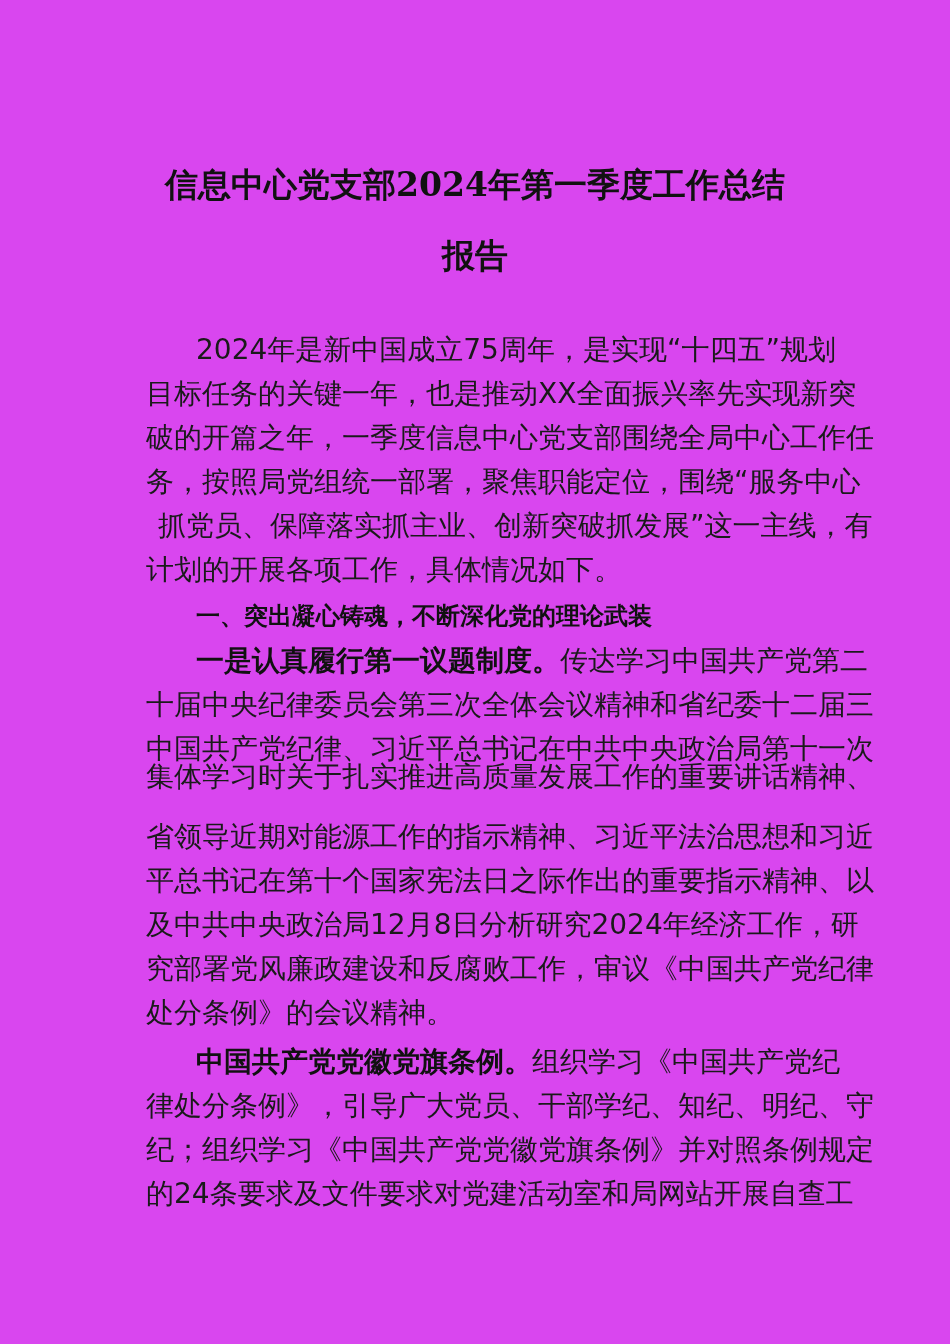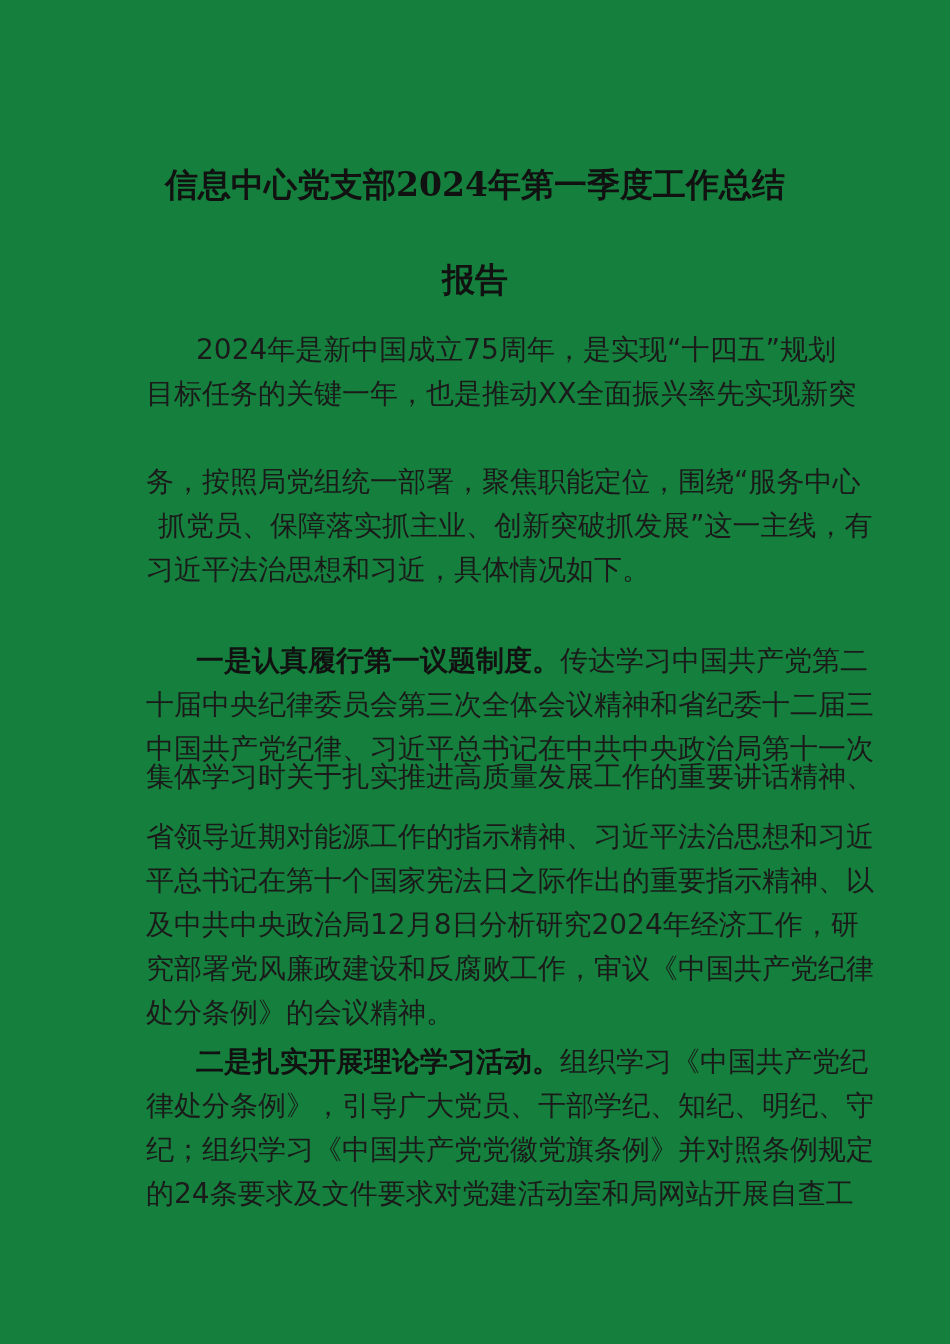--- a/index.html
+++ b/index.html
@@ -14,36 +14,36 @@
       overflow: hidden;
       font-family: "DejaVu Serif", "Liberation Serif", serif;
       color: #111111;
     }
     .page {
       position: absolute;
       left: 0;
       top: 0;
       width: 950px;
       height: 1344px;
-      background: #15803d;
+      background: #d946ef;
     }
     .title {
       position: absolute;
       left: 0;
       width: 950px;
       text-align: center;
       font-family: "DejaVu Serif", "Liberation Serif", serif;
       font-weight: bold;
       font-size: 33px;
       letter-spacing: 0px;
       color: #111111;
       white-space: nowrap;
     }
     .title.l1 { top: 163px; }
-    .title.l2 { top: 234px; margin-top: 24px; }
+    .title.l2 { top: 234px; }
 
     .line {
       position: absolute;
       left: 146px;
       width: 660px;
       font-size: 28px;
       line-height: 30px;
       height: 30px;
       white-space: nowrap;
       font-family: "DejaVu Sans", "Liberation Sans", sans-serif;
@@ -72,37 +72,39 @@
 </head>
 <body>
 
 <div class="page">
 
   <div class="title l1">信息中心党支部2024年第一季度工作总结</div>
   <div class="title l2">报告</div>
 
   <div class="line indent" style="top:335px;">2024年是新中国成立75周年，是实现“十四五”规划</div>
   <div class="line" style="top:379px;">目标任务的关键一年，也是推动XX全面振兴率先实现新突</div>
+  <div class="line" style="top:423px;">破的开篇之年，一季度信息中心党支部围绕全局中心工作任</div>
   <div class="line" style="top:467px;">务，按照局党组统一部署，聚焦职能定位，围绕“服务中心</div>
   <div class="line" style="top:511px;margin-left:12px;">抓党员、保障落实抓主业、创新突破抓发展”这一主线，有</div>
-  <div class="line last" style="top:555px;">习近平法治思想和习近，具体情况如下。</div>
+  <div class="line last" style="top:555px;">计划的开展各项工作，具体情况如下。</div>
 
+  <div class="heading" style="top:601px;">一、突出凝心铸魂，不断深化党的理论武装</div>
 
   <div class="line indent" style="top:646px;">
     <span class="lead-bold">一是认真履行第一议题制度。</span><span>传达学习中国共产党第二</span>
   </div>
   <div class="line" style="top:690px;">十届中央纪律委员会第三次全体会议精神和省纪委十二届三</div>
   <div class="line" style="top:734px;">中国共产党纪律、习近平总书记在中共中央政治局第十一次</div>
   <div class="line" style="top:762px;">集体学习时关于扎实推进高质量发展工作的重要讲话精神、</div>
   <div class="line" style="top:822px;">省领导近期对能源工作的指示精神、习近平法治思想和习近</div>
   <div class="line" style="top:866px;">平总书记在第十个国家宪法日之际作出的重要指示精神、以</div>
   <div class="line" style="top:910px;">及中共中央政治局12月8日分析研究2024年经济工作，研</div>
   <div class="line" style="top:954px;">究部署党风廉政建设和反腐败工作，审议《中国共产党纪律</div>
   <div class="line last" style="top:998px;">处分条例》的会议精神。</div>
 
   <div class="line indent" style="top:1047px;">
-    <span class="lead-bold">二是扎实开展理论学习活动。</span><span>组织学习《中国共产党纪</span>
+    <span class="lead-bold">中国共产党党徽党旗条例。</span><span>组织学习《中国共产党纪</span>
   </div>
   <div class="line" style="top:1091px;">律处分条例》，引导广大党员、干部学纪、知纪、明纪、守</div>
   <div class="line" style="top:1135px;">纪；组织学习《中国共产党党徽党旗条例》并对照条例规定</div>
   <div class="line" style="top:1179px;">的24条要求及文件要求对党建活动室和局网站开展自查工</div>
 
 </div>
 
 </body></html>

